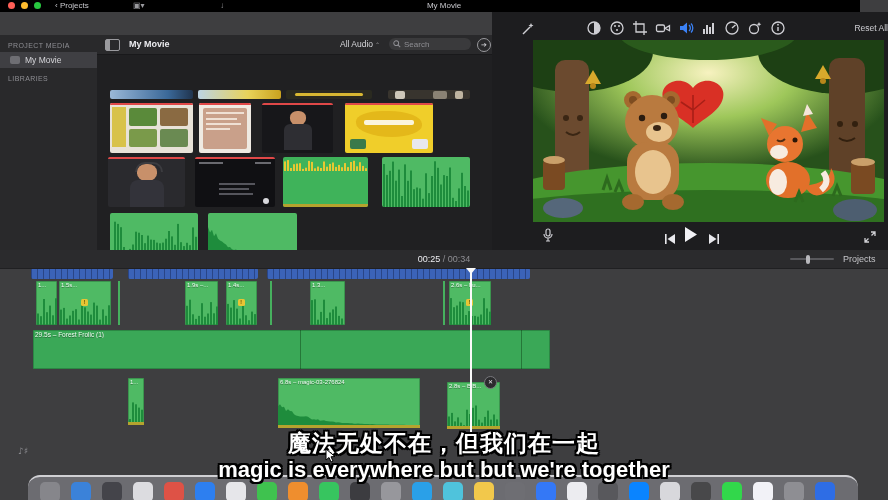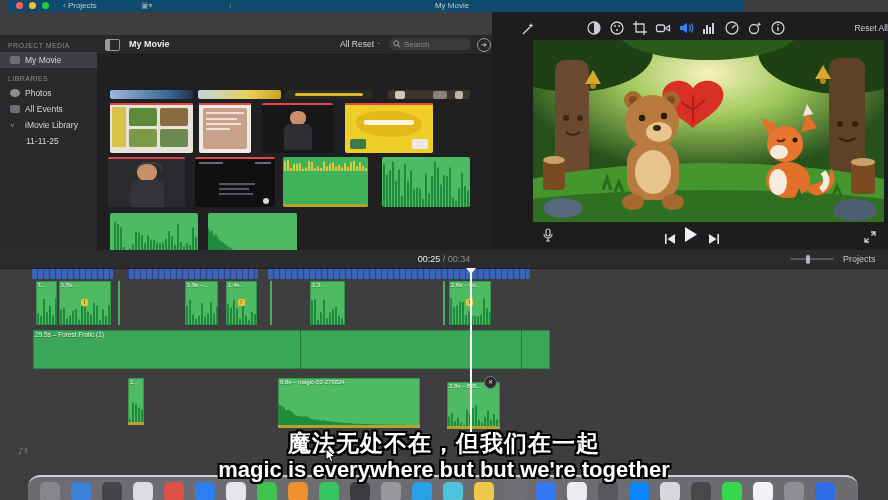--- a/index.html
+++ b/index.html
@@ -1,21 +1,21 @@
 <!DOCTYPE html>
 <html><head>
 <meta charset="utf-8">
 <style>
   html,body{margin:0;padding:0;background:#000;}
   #app{position:relative;width:888px;height:500px;overflow:hidden;
        font-family:"Liberation Sans",sans-serif;background:#3e3e40;
        -webkit-font-smoothing:antialiased;}
   .abs{position:absolute;}
   
-  #titlebar{left:8px;top:0;width:736px;height:12px;background:#0c4a6e;z-index:30;}
+  #titlebar{left:0;top:0;width:860px;height:12px;background:#000000;z-index:30;}
   .tl{position:absolute;top:2px;width:7px;height:7px;border-radius:50%;}
   #titlebar .txt{position:absolute;top:1px;font-size:8px;color:#c9c9ce;}
   
   #tabstrip{left:0;top:12px;width:492px;height:23px;background:#242426;z-index:5;
             display:flex;align-items:center;padding-left:138px;box-sizing:border-box;gap:13px;
             border-bottom:1px solid #1a1a1c;}
   .tab{font-size:8.5px;color:#bdbdc2;white-space:nowrap;padding:2px 5px;border-radius:4px;}
   .tab.active{background:#87878c;color:#111;}
   
   #sidebar{left:0;top:35px;width:97px;height:215px;background:#29292b;border-right:1px solid #1c1c1e;}
@@ -108,42 +108,27 @@
   </div>
 
 
   <div id="sidebar" class="abs">
     <div class="side-h">PROJECT MEDIA</div>
     <div class="side-row sel">
       <span class="side-ic"></span>
       <span>My Movie</span>
     </div>
     <div class="side-h">LIBRARIES</div>
-    <div id="side-items">
-        <div class="side-row">
-          <span class="side-ic" style="background: rgb(142, 142, 147); border-radius: 50%;"></span>
-          <span>Photos</span>
-        </div>
-        <div class="side-row">
-          <span class="side-ic" style="background: rgb(110, 110, 115); border-radius: 2px;"></span>
-          <span>All Events</span>
-        </div>
-        <div class="side-row">
-          <span style="color: rgb(154, 154, 158); font-size: 8px; width: 10px;">˅</span>
-          <span>iMovie Library</span>
-        </div>
-        <div class="side-sub">11-11-25</div>
-      </div>
   </div>
 
   <div id="browser" class="abs">
     <div id="bheader">
       <span id="toggle-ic"></span>
       <span class="btitle">My Movie</span>
-      <span id="allclips"><span>All Reset</span><span class="chev">⌃<br></span></span>
+      <span id="allclips"><span>All Audio</span><span class="chev">⌃<br></span></span>
       <span id="searchbox">
         <svg width="8" height="8" viewBox="0 0 10 10">
             <circle cx="4" cy="4" r="3" fill="none" stroke="#8e8e93" stroke-width="1.3"></circle>
             <line x1="6.2" y1="6.2" x2="9" y2="9" stroke="#8e8e93" stroke-width="1.3"></line>
           </svg>
         <span>Search</span>
       </span>
       <span id="circbtn">➔</span>
     </div>
     <div id="thumbs">

